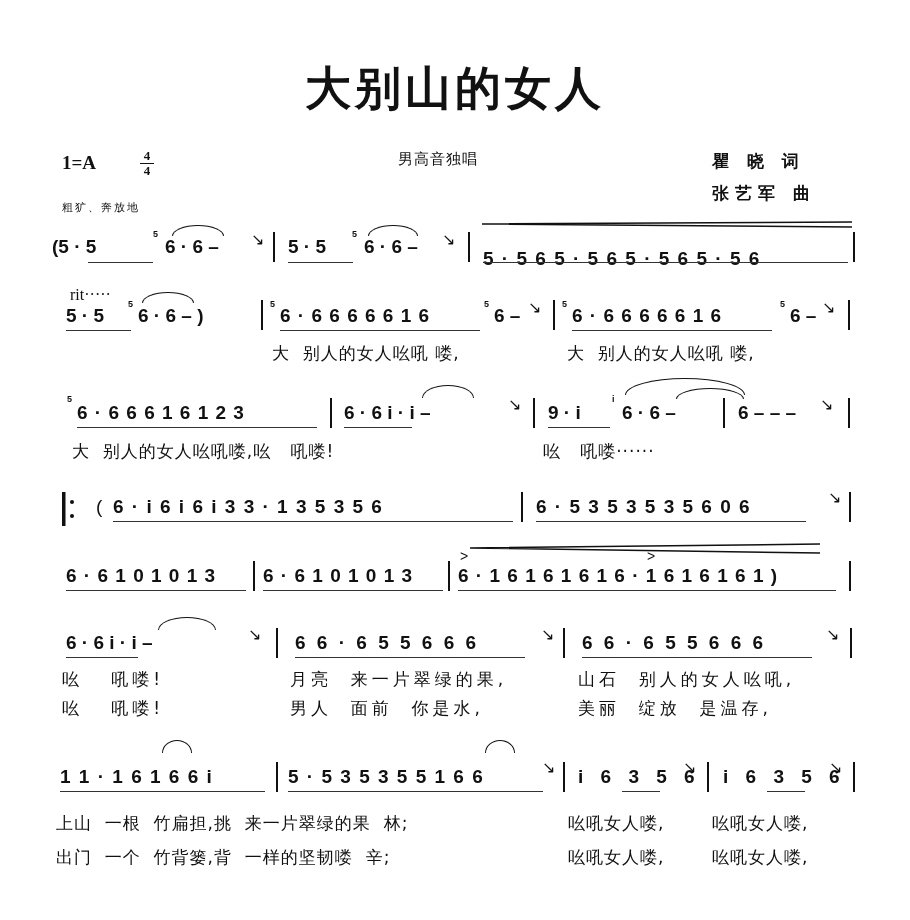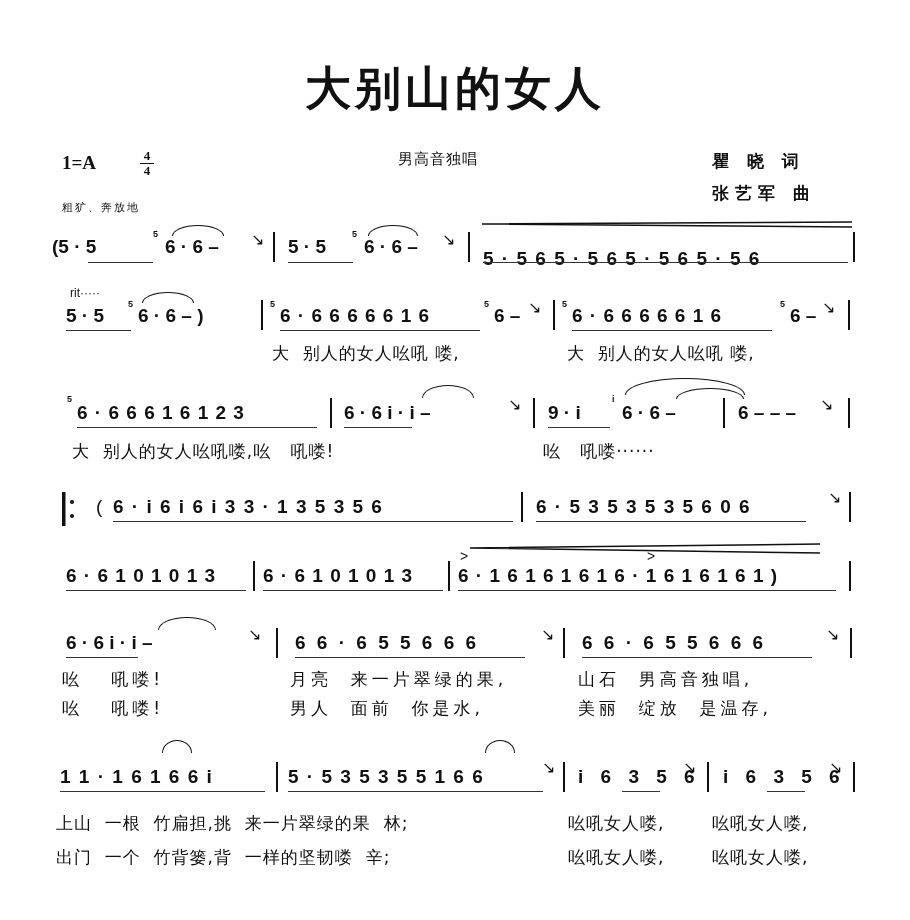--- a/index.html
+++ b/index.html
@@ -12,21 +12,21 @@
   .tempo { left:62px; top:188px; font-size:11px; letter-spacing:2px;margin-top:12px; }
   .perf { left:398px; top:150px; font-size:15px; letter-spacing:1px; }
   .credit { left:712px; font-size:17px; font-weight:bold; letter-spacing:6px; }
   .notes { position:absolute; left:0; font-family:"Liberation Sans", sans-serif; font-weight:bold; font-size:19px; white-space:pre; letter-spacing:0px; }
   .lyric { position:absolute; font-size:17px; white-space:pre; letter-spacing:1px; }
   .bar { position:absolute; width:1.5px; background:#111; height:30px; }
   .uline { position:absolute; height:0; border-top:1.5px solid #333; }
   .arc { position:absolute; border:1.5px solid #111; border-bottom:none; border-radius:50% 50% 0 0 / 100% 100% 0 0; }
   .grace { position:absolute; font-size:9px; font-weight:bold; font-family:"Liberation Sans", sans-serif; line-height:8px; }
   .hairpin { position:absolute; }
-  .rit { position:absolute; font-family:Liberation Sans, sans-serif; font-size:12px; }
+  .rit { position:absolute; font-family:Liberation Serif, serif; font-size:16px; }
   .repeat { position:absolute; }
   .breath { position:absolute; font-size:16px; }
 </style>
 </head>
 <body>
 
 <div class="abs title">大别山的女人</div>
 <div class="abs key">1=A</div>
 <div class="abs timesig">
   <div>4</div>
@@ -153,21 +153,21 @@
   <div class="abs breath" style="left:541px;top:625px">↘</div>
   <div class="abs bar" style="left:563px;top:628px"></div>
   <div class="abs notes" style="left:582px;top:632px;letter-spacing:3px">6 6 · 6 5 5 6 6 6</div>
   <div class="abs breath" style="left:826px;top:625px">↘</div>
   <div class="abs bar" style="left:850px;top:628px"></div>
   <div class="abs uline" style="left:66px;top:657px;width:72px"></div>
   <div class="abs uline" style="left:295px;top:657px;width:230px"></div>
   <div class="abs uline" style="left:582px;top:657px;width:230px"></div>
   <div class="abs lyric" style="left:62px;top:668px;letter-spacing:4px">吆   吼喽!</div>
   <div class="abs lyric" style="left:290px;top:668px;letter-spacing:4px">月亮  来一片翠绿的果,</div>
-  <div class="abs lyric" style="left:578px;top:668px;letter-spacing:4px">山石  男高音独唱,</div>
+  <div class="abs lyric" style="left:578px;top:668px;letter-spacing:4px">山石  别人的女人吆吼,</div>
   <div class="abs lyric" style="left:62px;top:697px;letter-spacing:4px">吆   吼喽!</div>
   <div class="abs lyric" style="left:290px;top:697px;letter-spacing:4px">男人  面前  你是水,</div>
   <div class="abs lyric" style="left:578px;top:697px;letter-spacing:4px">美丽  绽放  是温存,</div>
 </div>
 
 <div>
   <div class="abs notes" style="left:60px;top:766px;letter-spacing:1.5px">1 1 · 1 6 1 6 6 i</div>
   <div class="abs arc" style="left:162px;top:740px;width:28px;height:12px"></div>
   <div class="abs bar" style="left:276px;top:762px"></div>
   <div class="abs notes" style="left:288px;top:766px;letter-spacing:1.5px">5 · 5 3 5 3 5 5 1 6 6</div>

